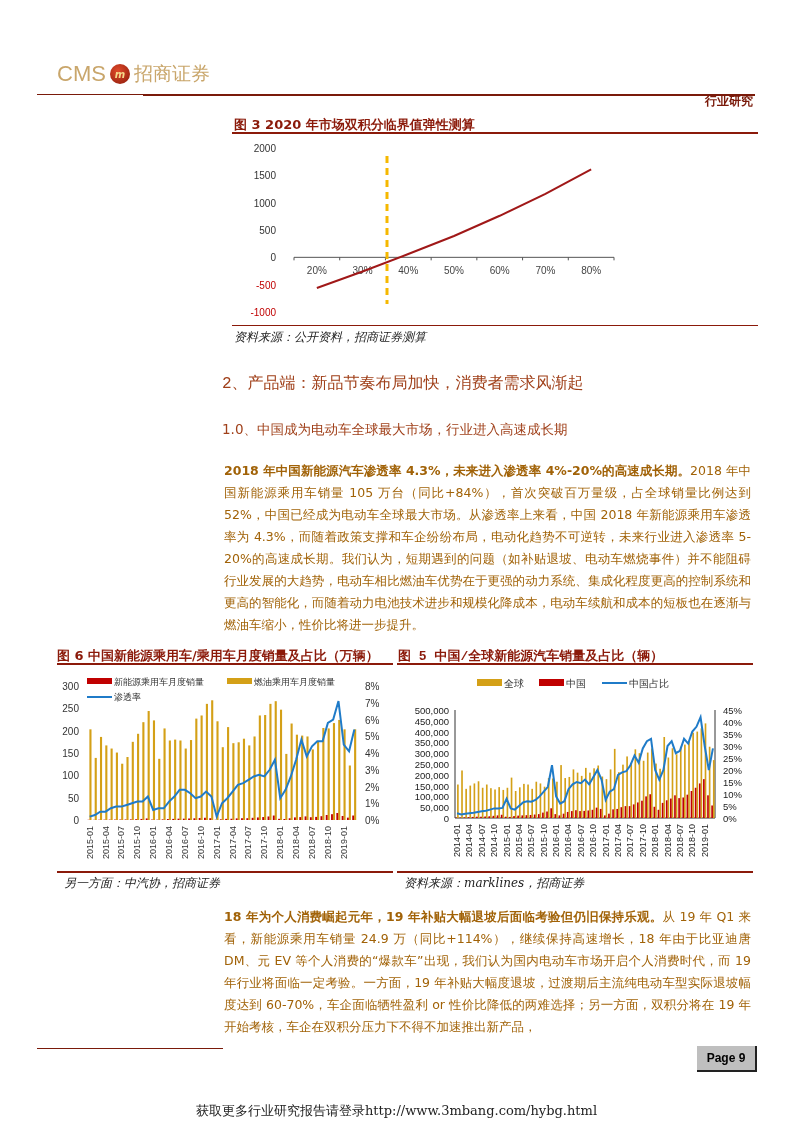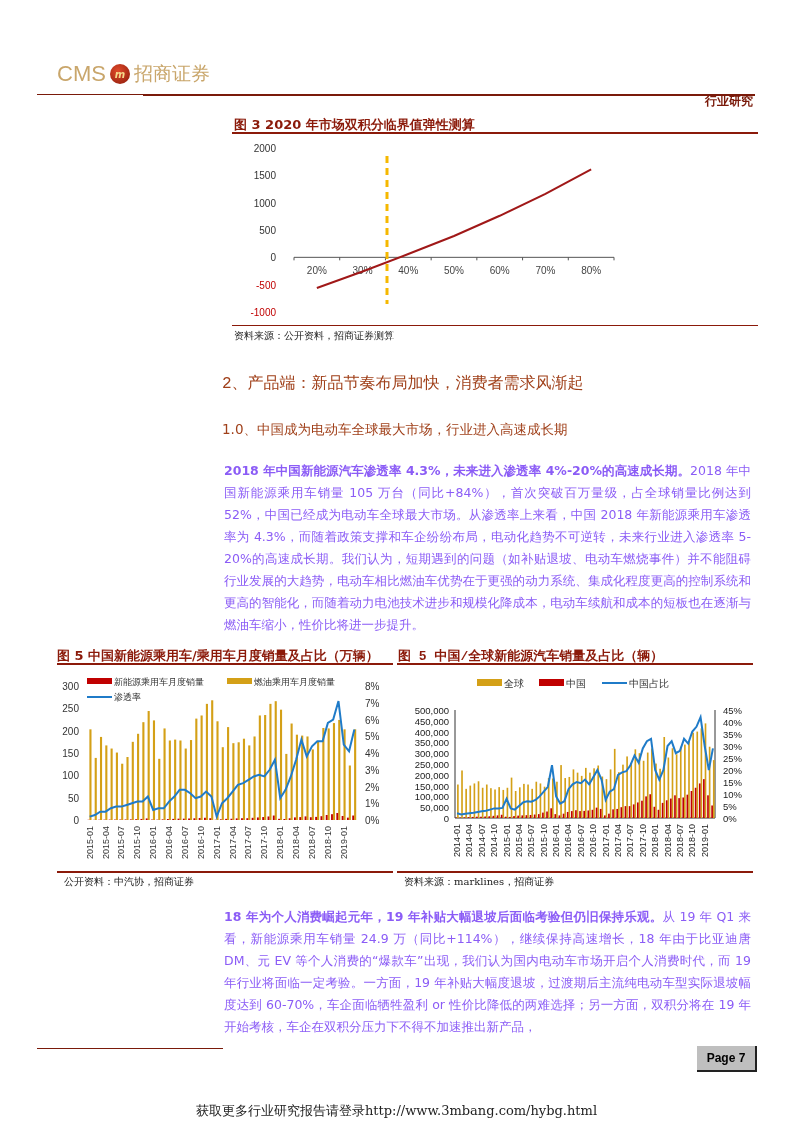--- a/index.html
+++ b/index.html
@@ -7,24 +7,24 @@
   .abs { position:absolute; }
   .logo { left:57px; top:60px; height:28px; display:flex; align-items:center; }
   .logo .cms { font-family:"Liberation Sans", sans-serif; font-size:22px; color:#c9a66b; letter-spacing:0px; }
   .logo .emblem { width:20px; height:20px; border-radius:50%; background:radial-gradient(circle at 40% 35%, #e04a2a, #8b1a0a); margin:0 4px; display:flex; align-items:center; justify-content:center; color:#f5d98a; font-size:10px; font-style:italic; font-weight:bold; }
   .logo .cn { font-size:19px; color:#c9a66b; }
   .hdr-line-left { left:37px; top:94px; width:106px; height:1px; background:#7a1a0a; }
   .hdr-line-right { left:143px; top:94px; width:612px; height:2px; background:#7a1a0a; }
   .hdr-tag { right:40px; top:77px; font-size:12px; font-weight:bold; color:#7a1a0a;margin-top:16px; }
   .fig-title { font-size:13px; font-weight:bold; color:#8b1a0a; }
   .fig-rule { height:2px; background:#8b1a0a; }
-  .src { font-size:10px; color:#222; font-family:"DejaVu Serif", serif; }
+  .src { font-size:12px; color:#222; font-family:"DejaVu Serif", serif;font-style:italic; }
   .h2 { font-size:16px; color:#a0401a; }
   .h3 { font-size:13.5px; color:#a0401a; }
-  .para { font-size:12.5px; line-height:22px; color:#8b5cf6; text-align:justify; }
+  .para { font-size:12.5px; line-height:22px; color:#a16207; text-align:justify; }
   .para b { font-weight:bold; }
   .page-box { right:36px; top:1046px; width:60px; height:26px; background:#bfbfbf; border-right:2px solid #222; border-bottom:2px solid #222; font-size:12px; font-weight:bold; display:flex; align-items:center; justify-content:center; font-family:"Liberation Sans", sans-serif; }
   .foot-line { left:37px; top:1048px; width:186px; height:1px; background:#7a1a0a; }
   .foot-url { left:0; width:793px; top:1102px; text-align:center; font-size:13px; font-family:"DejaVu Serif", serif; color:#222; }
   svg text { font-family:"Liberation Sans", sans-serif; }
 </style>
 </head>
 <body>
 
 <div class="abs logo">
@@ -68,21 +68,21 @@
 <div class="abs fig-rule" style="left:232px;top:325px;width:526px;height:1px;"></div>
 <div class="abs src" style="left:234px;top:329px;">资料来源：公开资料，招商证券测算</div>
 
 <div class="abs h2" style="left:222px;top:373px;font-family:Liberation Mono, monospace;">2、产品端：新品节奏布局加快，消费者需求风渐起</div>
 <div class="abs h3" style="left:222px;top:421px;">1.0、中国成为电动车全球最大市场，行业进入高速成长期</div>
 
 <div class="abs para" style="left:224px;top:460px;width:527px;">
   <b>2018 年中国新能源汽车渗透率 4.3%，未来进入渗透率 4%-20%的高速成长期。</b><span>2018 年中国新能源乘用车销量 105 万台（同比+84%），首次突破百万量级，占全球销量比例达到 52%，中国已经成为电动车全球最大市场。从渗透率上来看，中国 2018 年新能源乘用车渗透率为 4.3%，而随着政策支撑和车企纷纷布局，电动化趋势不可逆转，未来行业进入渗透率 5-20%的高速成长期。我们认为，短期遇到的问题（如补贴退坡、电动车燃烧事件）并不能阻碍行业发展的大趋势，电动车相比燃油车优势在于更强的动力系统、集成化程度更高的控制系统和更高的智能化，而随着动力电池技术进步和规模化降成本，电动车续航和成本的短板也在逐渐与燃油车缩小，性价比将进一步提升。</span>
 </div>
 
-<div class="abs fig-title" style="left:57px;top:647px;">图 5 中国新能源乘用车/乘用车月度销量及占比（万辆）</div>
+<div class="abs fig-title" style="left:57px;top:647px;">图 6 中国新能源乘用车/乘用车月度销量及占比（万辆）</div>
 <div class="abs fig-rule" style="left:57px;top:663px;width:336px;"></div>
 <svg class="abs" id="fig4" style="left:57px;top:668px;" width="336" height="202">
     <text x="22" y="156" font-size="10" text-anchor="end" fill="#333">0</text>
     <text x="22" y="133.66666666666666" font-size="10" text-anchor="end" fill="#333">50</text>
     <text x="22" y="111.33333333333334" font-size="10" text-anchor="end" fill="#333">100</text>
     <text x="22" y="89" font-size="10" text-anchor="end" fill="#333">150</text>
     <text x="22" y="66.66666666666667" font-size="10" text-anchor="end" fill="#333">200</text>
     <text x="22" y="44.33333333333333" font-size="10" text-anchor="end" fill="#333">250</text>
     <text x="22" y="22" font-size="10" text-anchor="end" fill="#333">300</text>
     <text x="308" y="156" font-size="10" fill="#333">0%</text>
@@ -215,21 +215,21 @@
     <text x="178.58823529411765" y="158" font-size="9" fill="#333" transform="rotate(-90 178.58823529411765 158)" text-anchor="end">2017-04</text>
     <text x="194.47058823529412" y="158" font-size="9" fill="#333" transform="rotate(-90 194.47058823529412 158)" text-anchor="end">2017-07</text>
     <text x="210.35294117647058" y="158" font-size="9" fill="#333" transform="rotate(-90 210.35294117647058 158)" text-anchor="end">2017-10</text>
     <text x="226.23529411764704" y="158" font-size="9" fill="#333" transform="rotate(-90 226.23529411764704 158)" text-anchor="end">2018-01</text>
     <text x="242.11764705882354" y="158" font-size="9" fill="#333" transform="rotate(-90 242.11764705882354 158)" text-anchor="end">2018-04</text>
     <text x="258" y="158" font-size="9" fill="#333" transform="rotate(-90 258 158)" text-anchor="end">2018-07</text>
     <text x="273.88235294117646" y="158" font-size="9" fill="#333" transform="rotate(-90 273.88235294117646 158)" text-anchor="end">2018-10</text>
     <text x="289.7647058823529" y="158" font-size="9" fill="#333" transform="rotate(-90 289.7647058823529 158)" text-anchor="end">2019-01</text>
   </svg>
 <div class="abs fig-rule" style="left:57px;top:871px;width:336px;"></div>
-<div class="abs src" style="left:64px;top:875px;">公开资料：中汽协，招商证券</div>
+<div class="abs src" style="left:64px;top:875px;">另一方面：中汽协，招商证券</div>
 
 <div class="abs fig-title" style="left:398px;top:647px;font-family:Liberation Mono, monospace;">图 5 中国/全球新能源汽车销量及占比（辆）</div>
 <div class="abs fig-rule" style="left:397px;top:663px;width:356px;"></div>
 <svg class="abs" id="fig5" style="left:397px;top:668px;" width="356" height="202">
     <text x="52" y="154" font-size="9.5" text-anchor="end" fill="#222">0</text>
     <text x="52" y="143.2" font-size="9.5" text-anchor="end" fill="#222">50,000</text>
     <text x="52" y="132.4" font-size="9.5" text-anchor="end" fill="#222">100,000</text>
     <text x="52" y="121.6" font-size="9.5" text-anchor="end" fill="#222">150,000</text>
     <text x="52" y="110.8" font-size="9.5" text-anchor="end" fill="#222">200,000</text>
     <text x="52" y="100" font-size="9.5" text-anchor="end" fill="#222">250,000</text>
@@ -407,14 +407,14 @@
     <text x="310.6825396825397" y="156" font-size="9" fill="#222" transform="rotate(-90 310.6825396825397 156)" text-anchor="end">2019-01</text>
   </svg>
 <div class="abs fig-rule" style="left:397px;top:871px;width:356px;"></div>
 <div class="abs src" style="left:404px;top:875px;">资料来源：marklines，招商证券</div>
 
 <div class="abs para" style="left:224px;top:906px;width:527px;">
   <b>18 年为个人消费崛起元年，19 年补贴大幅退坡后面临考验但仍旧保持乐观。</b><span>从 19 年 Q1 来看，新能源乘用车销量 24.9 万（同比+114%），继续保持高速增长，18 年由于比亚迪唐 DM、元 EV 等个人消费的“爆款车”出现，我们认为国内电动车市场开启个人消费时代，而 19 年行业将面临一定考验。一方面，19 年补贴大幅度退坡，过渡期后主流纯电动车型实际退坡幅度达到 60-70%，车企面临牺牲盈利 or 性价比降低的两难选择；另一方面，双积分将在 19 年开始考核，车企在双积分压力下不得不加速推出新产品，</span>
 </div>
 
 <div class="abs foot-line"></div>
-<div class="abs page-box">Page 7</div>
+<div class="abs page-box">Page 9</div>
 <div class="abs foot-url">获取更多行业研究报告请登录http://www.3mbang.com/hybg.html</div>
 
 </body></html>

